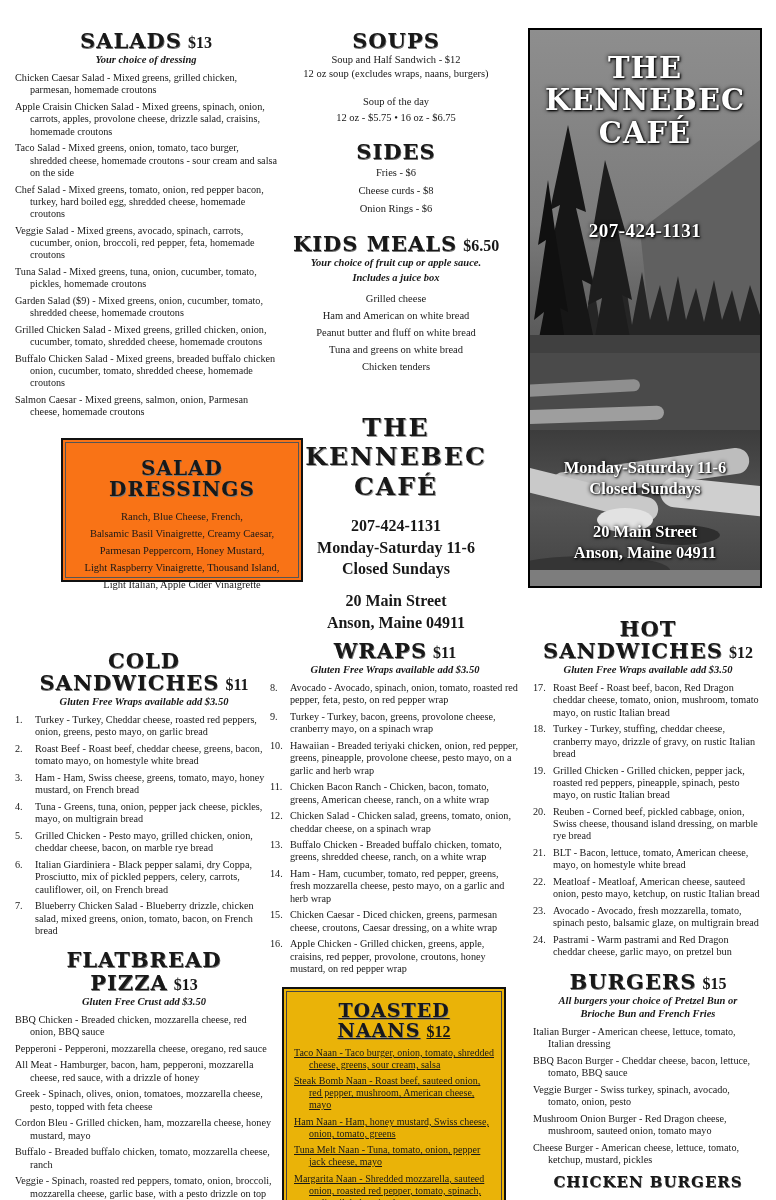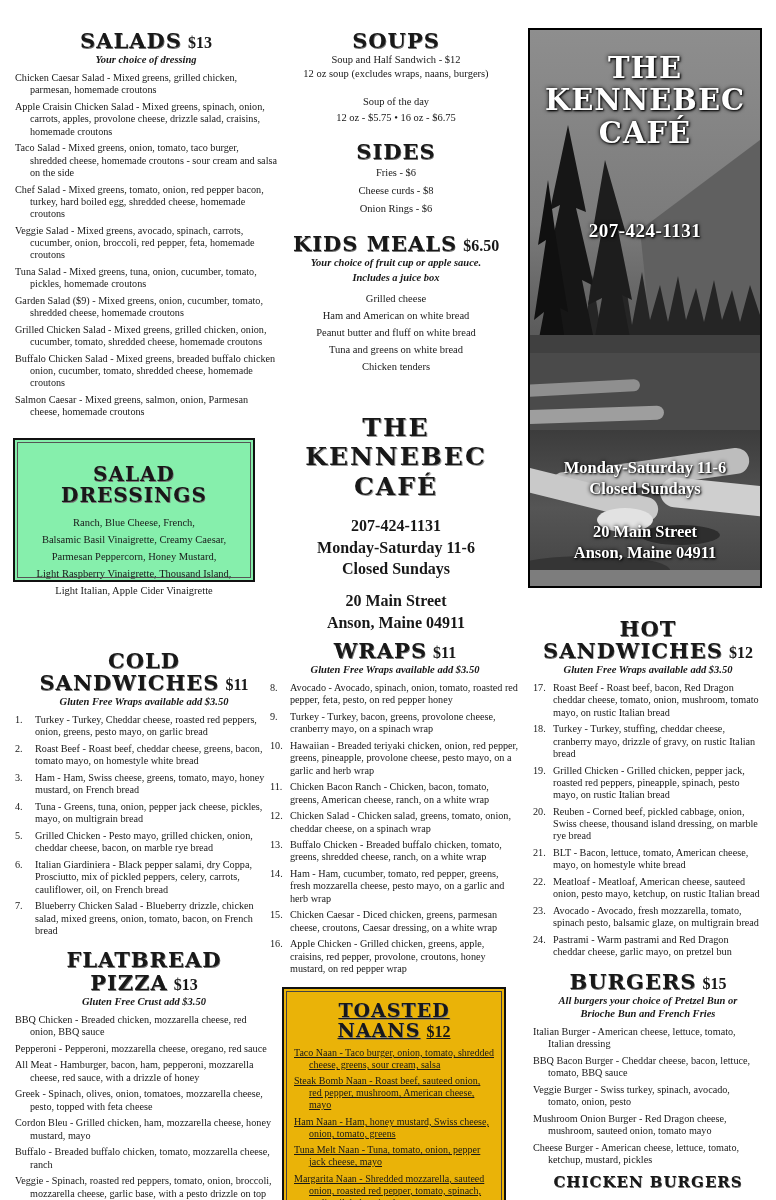--- a/index.html
+++ b/index.html
@@ -15,21 +15,21 @@
   .sec-sub{text-align:center;font-weight:bold;font-style:italic;font-size:10.5px;
            margin-bottom:6px;line-height:1.25;}
   
   .items{font-size:10.2px;line-height:1.2;}
   .item{padding-left:15px;text-indent:-15px;margin-bottom:4.5px;}
   .nitem{display:flex;margin-bottom:4.5px;}
   .nitem .num{flex:none;width:20px;}
   .centered-lines{text-align:center;font-size:10.5px;line-height:1.5;}
   
   .dress-box{border:2px solid #111;outline:1px solid #555;outline-offset:-5px;
-             background:#86efac;text-align:center;padding:24px 8px;box-sizing:border-box;}
+             background:#f97316;text-align:center;padding:18px 8px;box-sizing:border-box;margin-left:48px;}
   .dress-box .sec-head{font-size:20px;margin-bottom:8px;}
   .dress-lines{font-size:10.5px;line-height:1.62;}
   
   .naan-box{border:2px solid #111;outline:1px solid #444;outline-offset:-5px;
             background:#eab308;padding:12px 10px 8px 10px;box-sizing:border-box;text-decoration:underline;}
   .naan-box .sec-head{font-size:19px;margin-bottom:6px;}
   .naan-box .items{font-size:10px;}
   
   .brand-mid{text-align:center;font-family:"DejaVu Serif",serif;font-weight:bold;
              font-size:25px;letter-spacing:2px;line-height:1.18;
@@ -258,21 +258,21 @@
 
   <div class="abs" style="left:270px;top:640px;width:250px;">
     <div class="sec-head">
       <span>WRAPS</span><span class="price">$11</span>
     </div>
     <div class="sec-sub">Gluten Free Wraps available add $3.50</div>
     <div class="items">
 
         <div class="nitem">
           <span class="num">8.</span>
-          <span>Avocado - Avocado, spinach, onion, tomato, roasted red pepper, feta, pesto, on red pepper honey</span>
+          <span>Avocado - Avocado, spinach, onion, tomato, roasted red pepper, feta, pesto, on red pepper wrap</span>
         </div>
 
         <div class="nitem">
           <span class="num">9.</span>
           <span>Turkey - Turkey, bacon, greens, provolone cheese, cranberry mayo, on a spinach wrap</span>
         </div>
 
         <div class="nitem">
           <span class="num">10.</span>
           <span>Hawaiian - Breaded teriyaki chicken, onion, red pepper, greens, pineapple, provolone cheese, pesto mayo, on a garlic and herb wrap</span>

